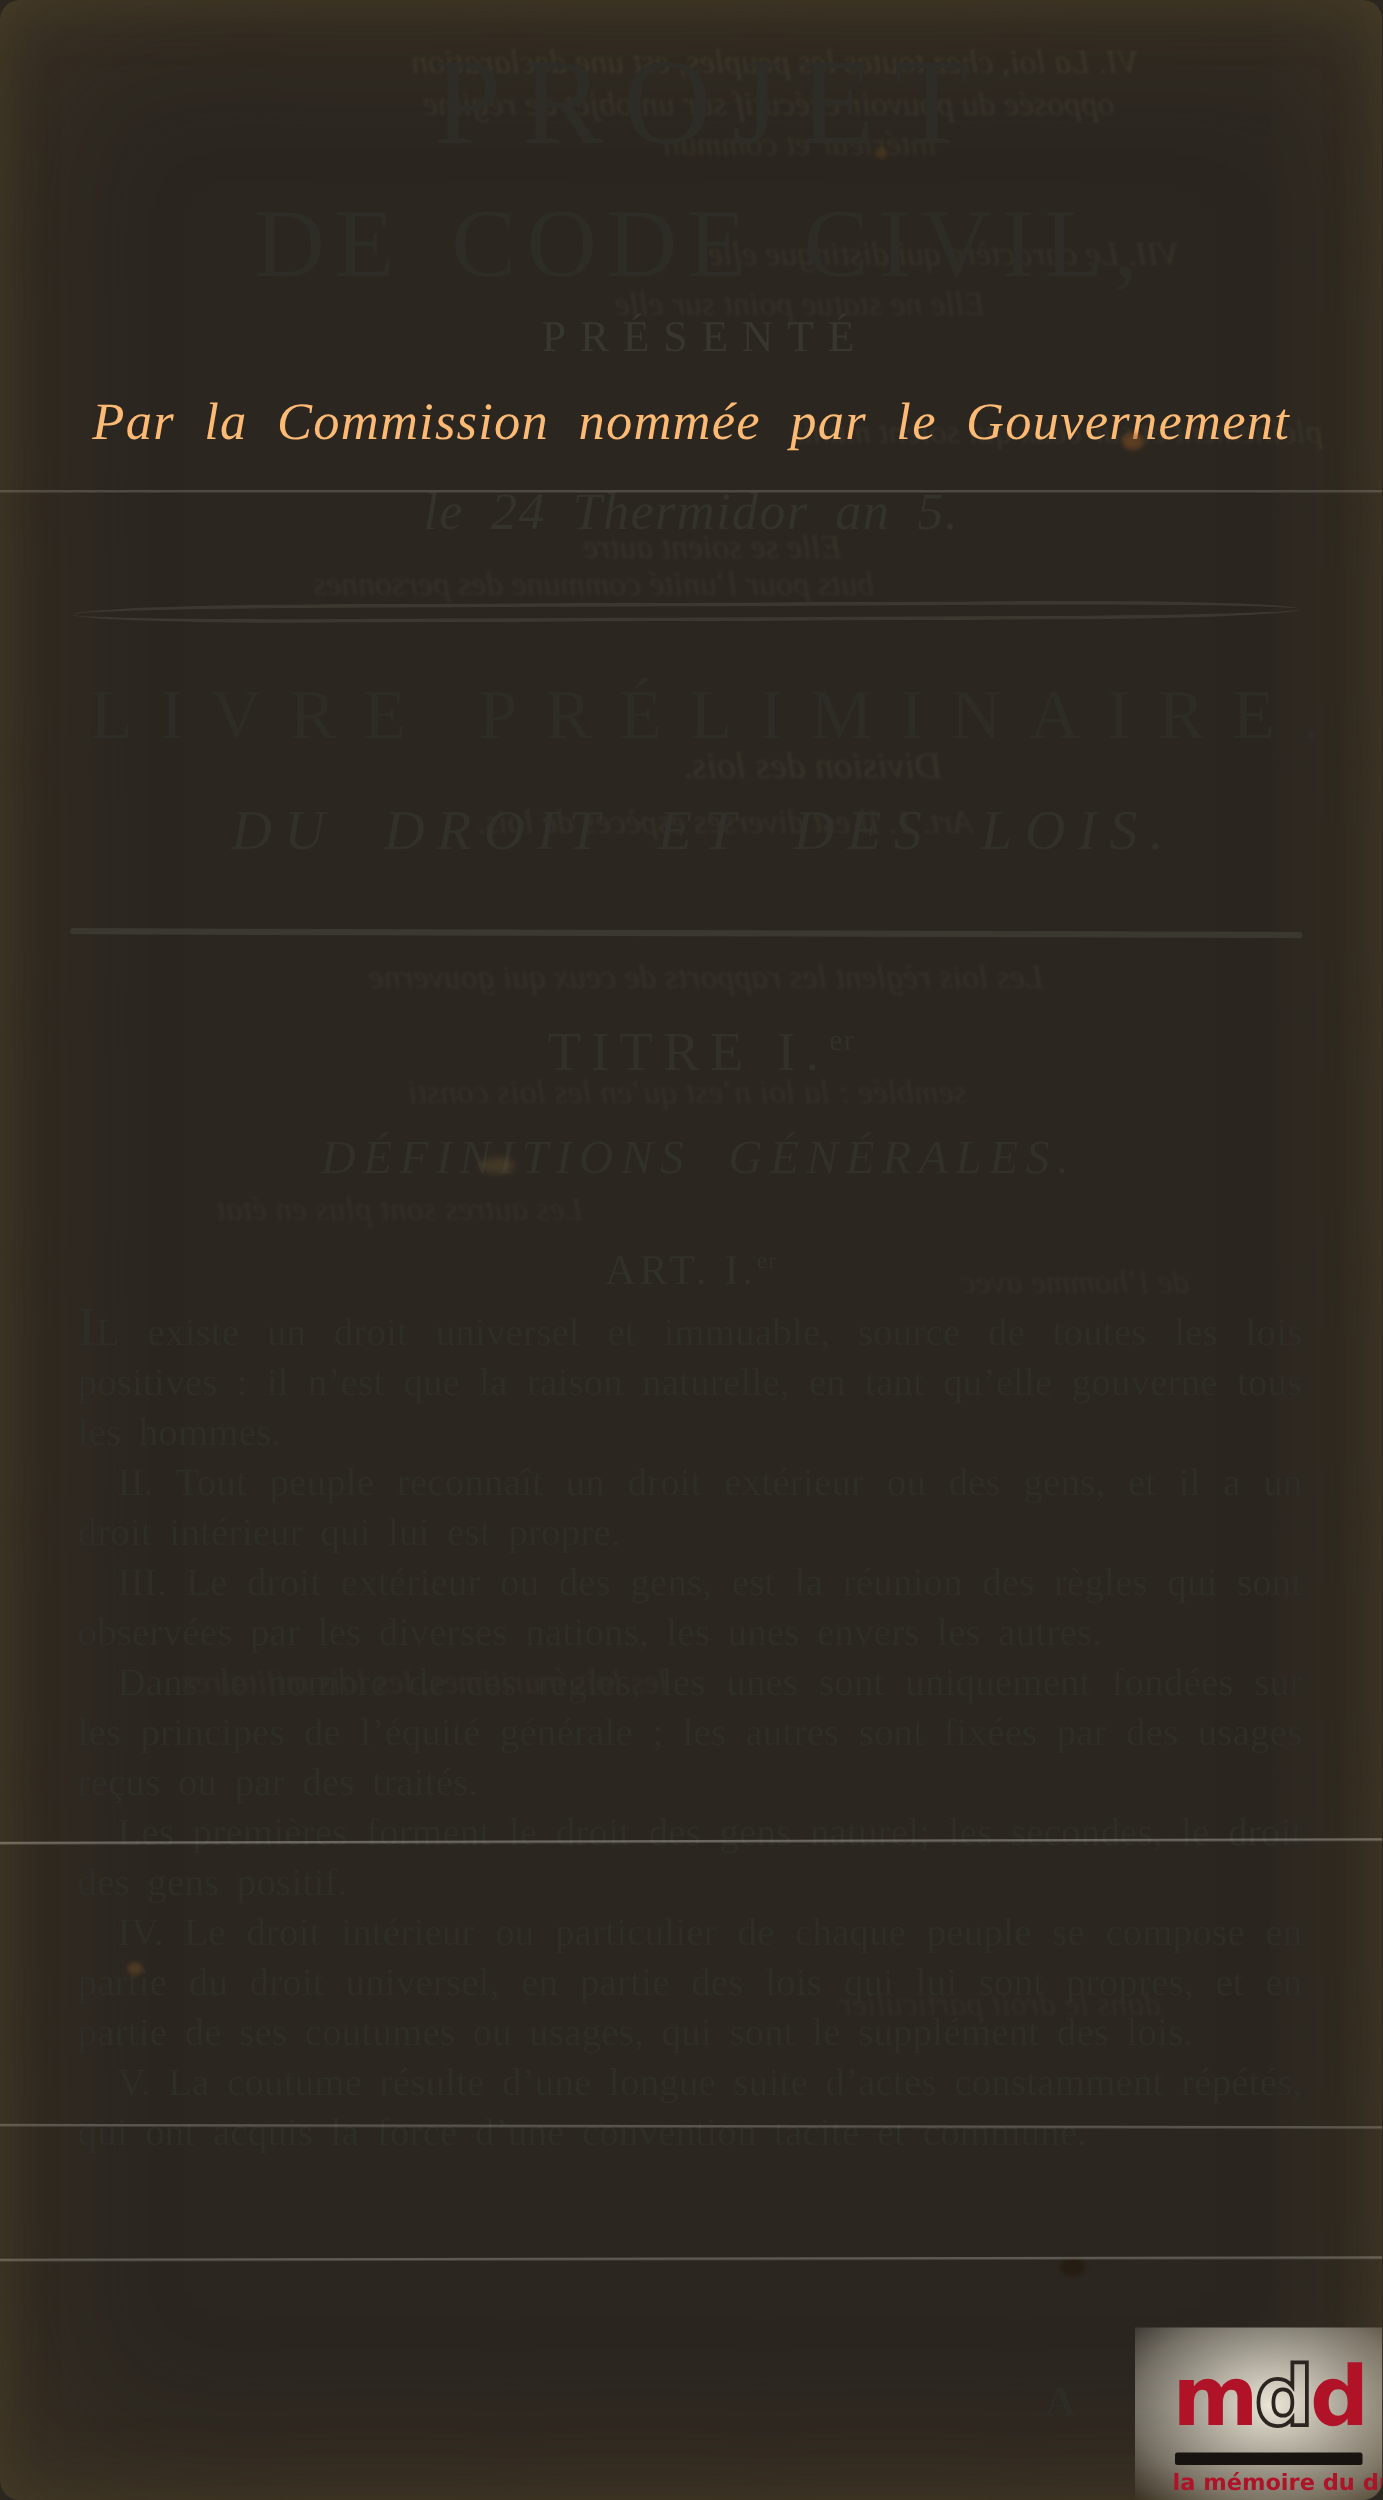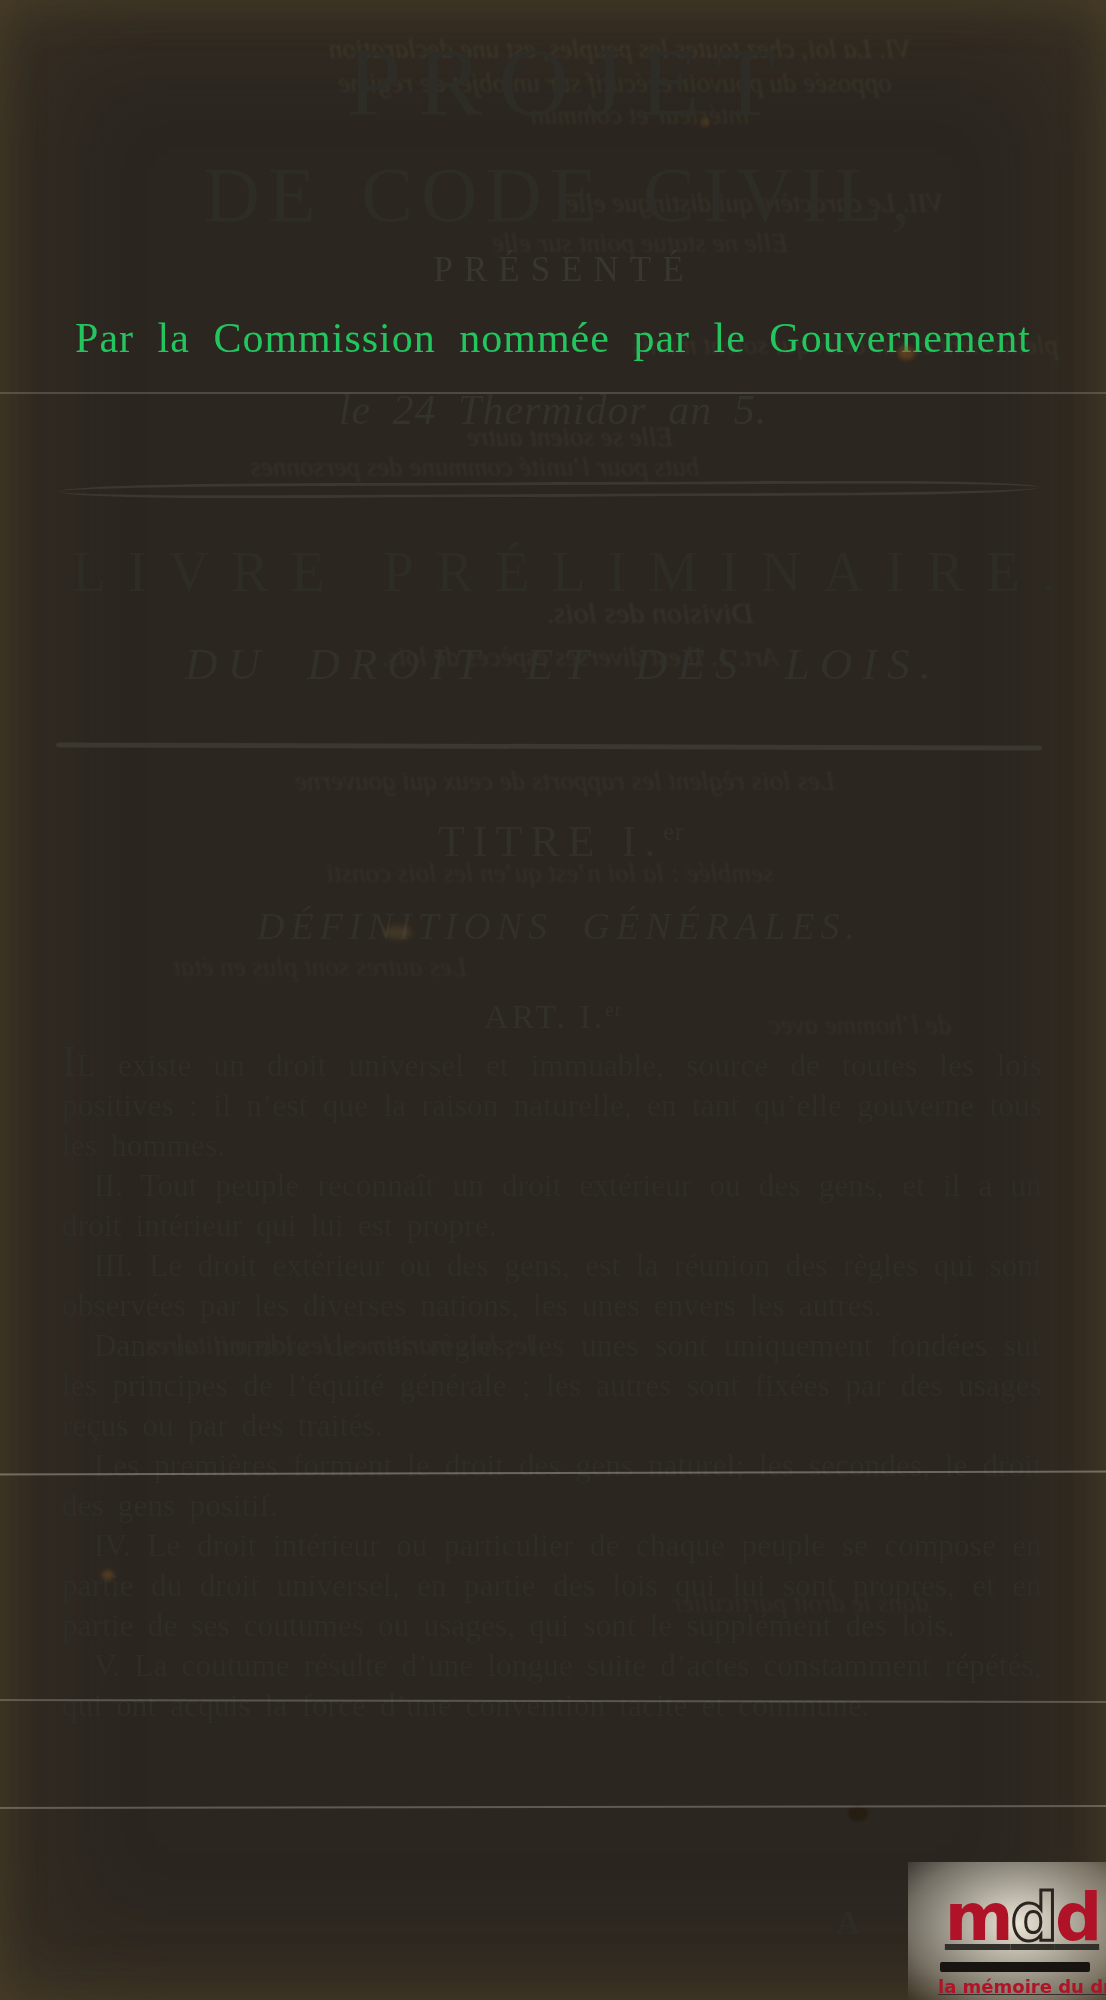--- a/index.html
+++ b/index.html
@@ -6,27 +6,28 @@
   .page{
     position:relative;width:1106px;height:2000px;overflow:hidden;
     margin:0 auto;
     font-family:"Liberation Serif", serif;color:#32302a;
     background:
       radial-gradient(ellipse 760px 1100px at 54% 46%, rgba(255,249,226,.50), rgba(255,249,226,0) 72%),
       linear-gradient(100deg, rgba(56,49,32,.62) 0px, rgba(56,49,32,.38) 7px, rgba(110,98,66,.22) 16px, rgba(110,98,66,0) 44px),
       linear-gradient(180deg, #d8c8a2 0%, #dfd0ac 10%, #e6d8b7 30%, #ead dbc 50%, #e7dab8 68%, #e1d2ad 88%, #dbcba4 100%),
       #e2d4b1;
     box-shadow:inset 0 0 140px rgba(112,92,52,.30), inset 0 14px 40px rgba(112,92,52,.18), inset 0 -18px 50px rgba(100,82,46,.18);
+    border-radius:16px;
   }
   
   .cline{position:absolute;left:0;width:100%;text-align:center;white-space:nowrap;}
   .main-title{top:26px;font-size:98px;letter-spacing:16px;padding-left:16px;color:#2e2c26;}
   .subtitle{top:150px;font-size:78px;letter-spacing:8px;word-spacing:10px;padding-left:8px;color:#2e2c26;}
   .presented{top:250px;font-size:35px;letter-spacing:11px;padding-left:11px;color:#383630;}
-  .byline1{top:314px;font-size:42px;word-spacing:12px;letter-spacing:1px;color:#22c55e;}
+  .byline1{top:314px;font-size:42px;font-style:italic;word-spacing:12px;letter-spacing:1px;color:#fdba74;}
   .byline2{top:386px;font-size:42px;font-style:italic;word-spacing:10px;letter-spacing:1px;color:#34322c;}
   .book-heading{top:540px;font-size:56px;letter-spacing:22px;padding-left:22px;color:#2e2c26;}
   .book-subheading{top:638px;font-size:45px;font-style:italic;letter-spacing:10px;word-spacing:16px;padding-left:10px;}
   .titre-heading{top:816px;font-size:44px;letter-spacing:8px;padding-left:8px;}
   .definitions-heading{top:904px;font-size:38px;font-style:italic;letter-spacing:6px;word-spacing:14px;padding-left:6px;}
   .article-heading{top:998px;font-size:34px;letter-spacing:3px;}
   sup.ord{font-size:.55em;vertical-align:super;letter-spacing:1px;}
   
   .double-rule{position:absolute;top:482px;left:58px;right:66px;height:9px;
     border-top:3px solid #3c382f;border-bottom:3px solid #3c382f;
@@ -37,21 +38,21 @@
   .body-text{position:absolute;top:1046px;left:62px;width:980px;
     font-size:31px;line-height:40px;text-align:justify;word-spacing:6px;letter-spacing:.2px;color:#2f2d27;}
   .body-text p{margin:0;}
   .body-text p.indent{text-indent:32px;}
   .lead-in{font-variant:small-caps;font-size:44px;line-height:0;}
   
   .signature{position:absolute;left:836px;top:1904px;font-size:34px;font-weight:bold;color:#2e2c26;}
   .logo-backdrop{position:absolute;left:908px;top:1862px;width:198px;height:138px;
     background:radial-gradient(ellipse at 55% 45%, rgba(250,245,229,.92), rgba(250,245,229,.35) 70%, rgba(250,245,229,0));}
   .logo{position:absolute;left:938px;top:1876px;width:168px;
-    font-family:"DejaVu Sans", sans-serif;text-align:center;text-decoration:underline;}
+    font-family:"DejaVu Sans", sans-serif;text-align:left;}
   .logo-word{font-size:66px;font-weight:bold;letter-spacing:-3px;line-height:84px;white-space:nowrap;}
   .logo-word .red{color:#b01228;}
   .logo-word .hollow{color:rgba(250,245,229,.05);-webkit-text-stroke:3px #2a2520;}
   .logo-bar{width:150px;height:10px;background:#171310;border-radius:2px;margin:2px 0 4px 2px;}
   .logo-tagline{font-size:18px;font-weight:bold;color:#b01228;white-space:nowrap;}
   
   .ghost{position:absolute;transform:scaleX(-1);color:#70714f;filter:blur(1.3px);
     font-style:italic;font-size:27px;white-space:nowrap;overflow:hidden;text-align:center;}
   .g0{top:34px;left:150px;width:940px;opacity:.20;}
   .g1{top:68px;left:140px;width:950px;opacity:.18;}

